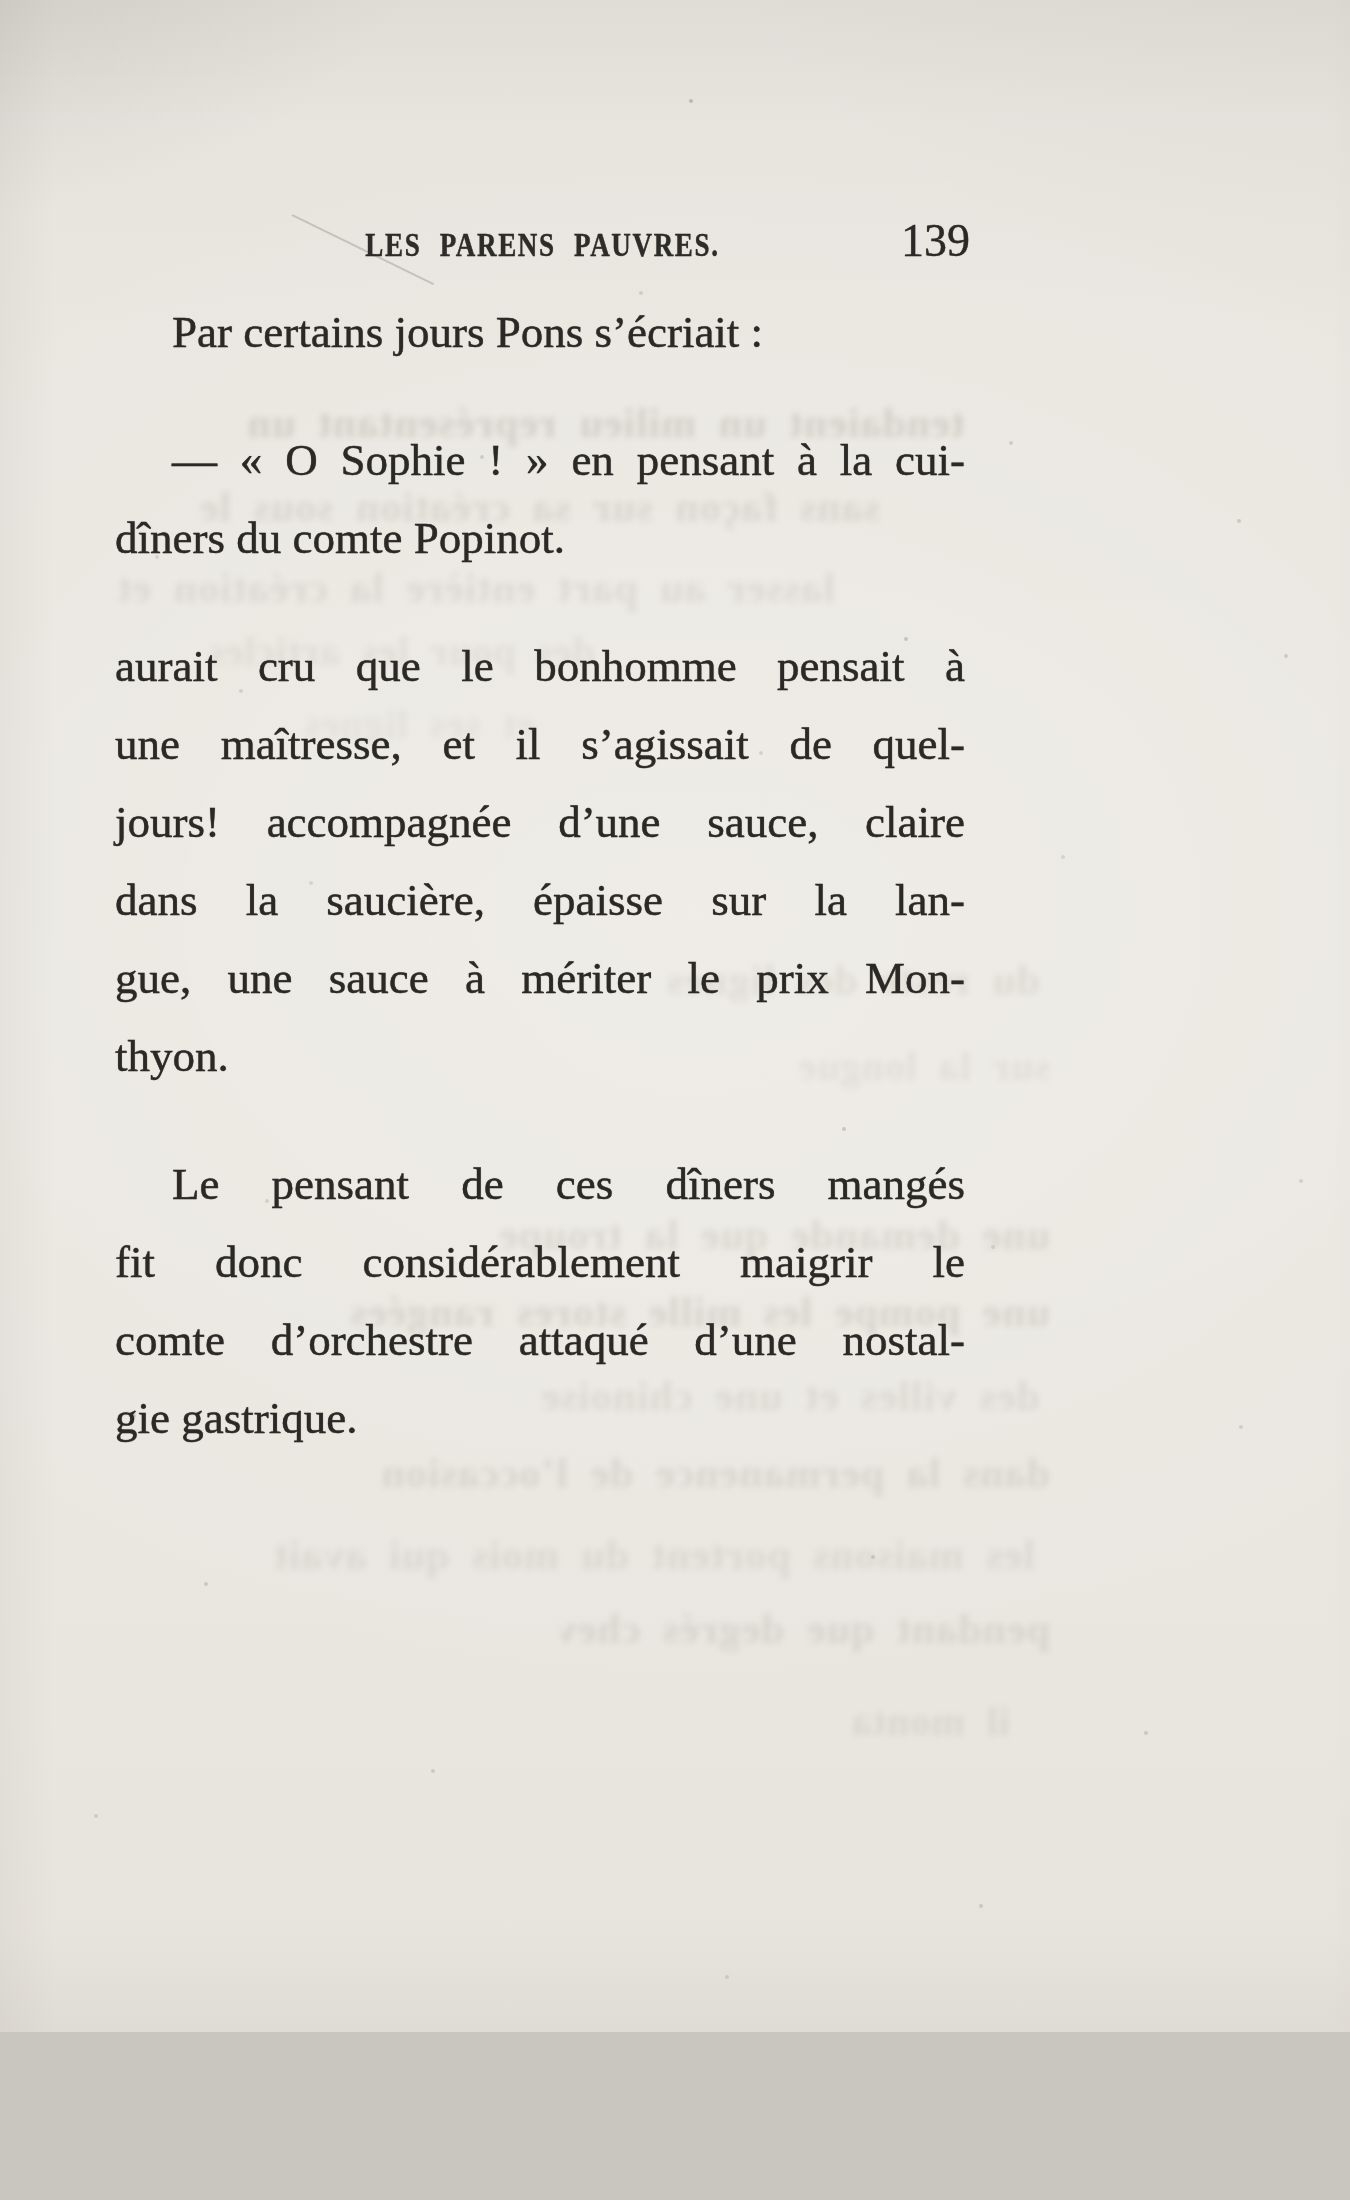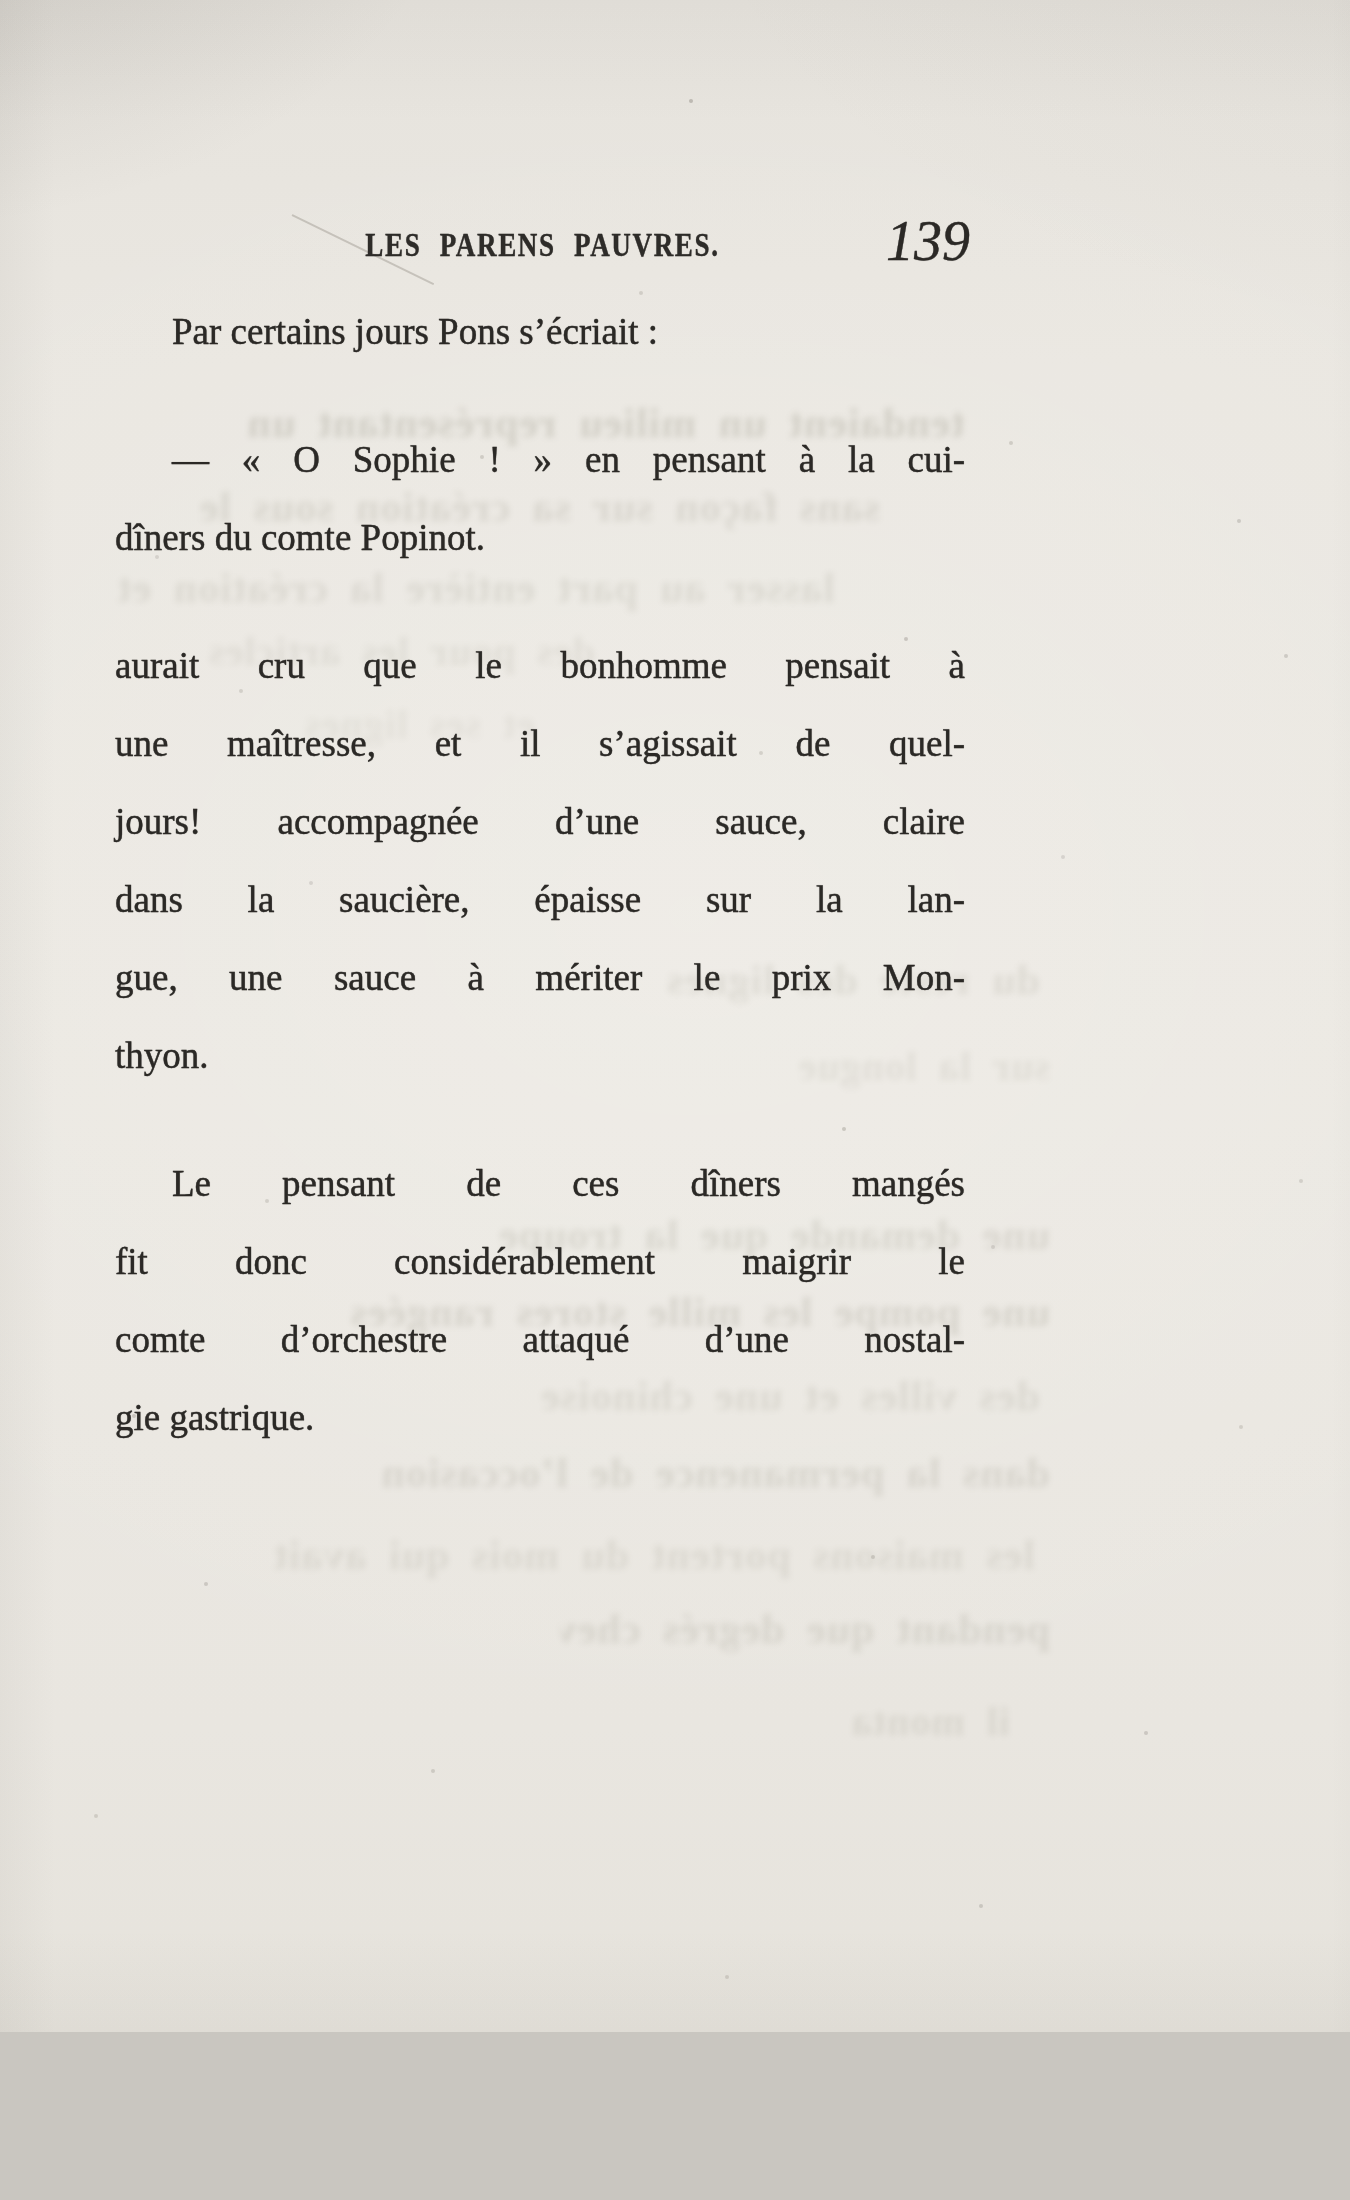--- a/index.html
+++ b/index.html
@@ -79,29 +79,28 @@
   .running-header{
     position:absolute;left:0;width:100%;top:4px;text-align:center;
     font-size:33px;font-weight:700;letter-spacing:2px;word-spacing:12px;
     color:#2e2c29;line-height:40px;
     transform:scaleX(0.82);transform-origin:50% 50%;
     -webkit-text-stroke:0.3px #2e2c29;
     text-shadow:0 0 1px rgba(46,44,41,0.45);
   }
   .page-number{
     position:absolute;right:0;top:-6px;
-    font-size:56px;font-weight:400;color:#2b2926;line-height:52px;
+    font-size:46px;font-weight:400;color:#2b2926;line-height:52px;
     -webkit-text-stroke:0.3px #2b2926;
     text-shadow:0 0 1px rgba(43,41,38,0.45);
-    font-style:italic;
   }
   
   .text-block{
     position:absolute;left:115px;top:293px;width:850px;
-    font-size:37px;color:#2b2926;
+    font-size:45px;color:#2b2926;
     -webkit-text-stroke:0.35px #2b2926;
     text-shadow:0 0 1px rgba(43,41,38,0.5);
   }
   .para{margin:0 0 50px 0;}
   .para:last-child{margin-bottom:0;}
   .line{
     height:78px;line-height:78px;
     text-align:justify;text-align-last:justify;text-justify:inter-word;
     white-space:normal;
   }

